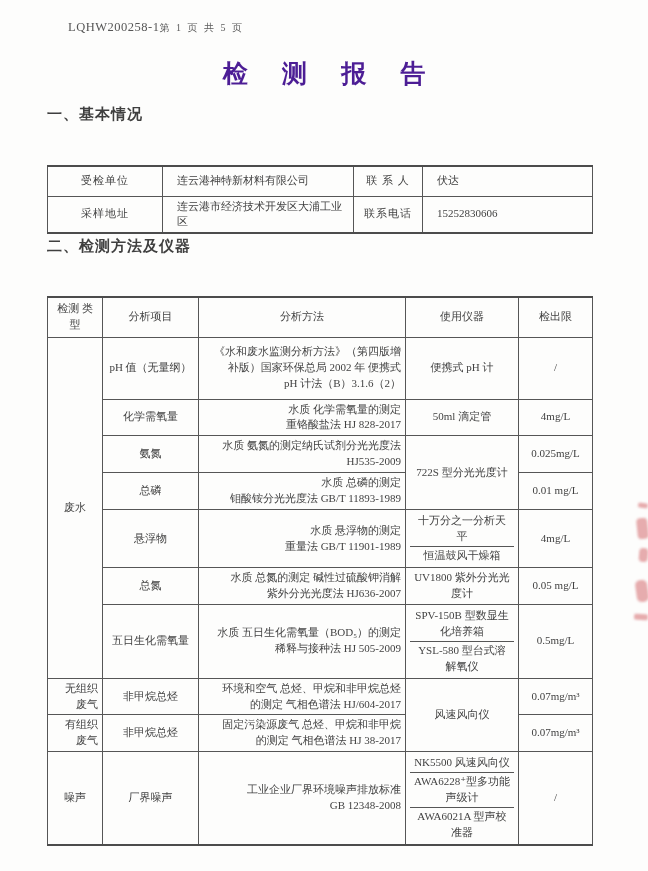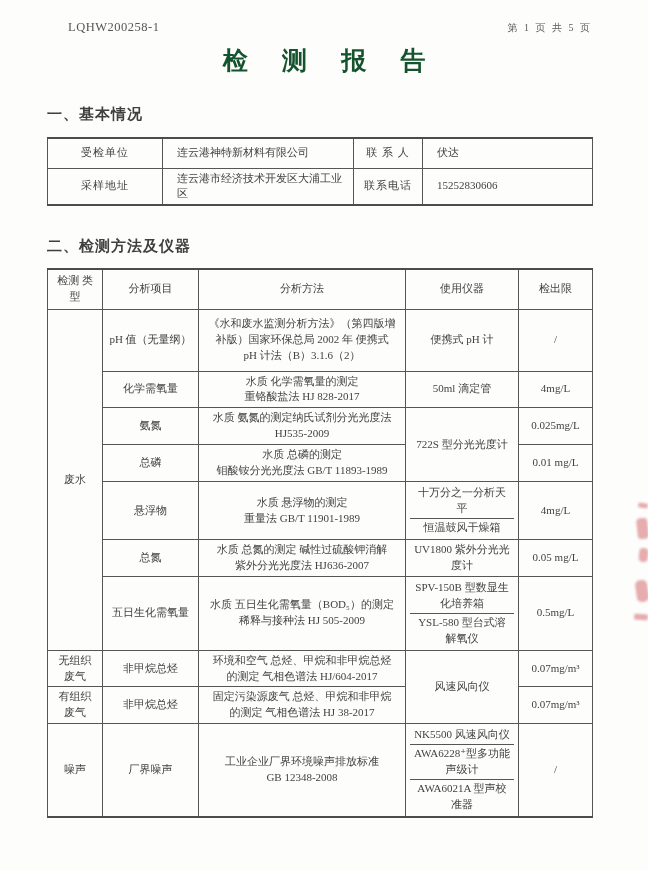--- a/index.html
+++ b/index.html
@@ -8,57 +8,57 @@
     position:relative;
     width:648px; height:871px;
     margin:0 auto;
     background:#fdfdfc;
     color:#474747;
     font-family:"Liberation Serif","DejaVu Serif",serif;
     overflow:hidden;
   }
   .doc-header {
     position:absolute; top:20px; left:68px; right:56px;
-    display:flex; justify-content:space-between; align-items:baseline;
+    display:flex; align-items:baseline;
   }
   .doc-number { font-size:12.5px; letter-spacing:0.5px; color:#565656; }
   .page-indicator { font-size:10px; letter-spacing:2px; color:#5d5d5d; }
   .report-title {
-    position:absolute; top:44px; left:0; right:0;
+    position:absolute; top:57px; left:0; right:0;
     text-align:center;
     font-size:25px; font-weight:600; letter-spacing:14px; text-indent:14px;
-    color:#14532d;
+    color:#4c1d95;
   }
   .sec-heading {
     position:absolute; left:47px;
     font-size:15px; font-weight:bold; color:#3f3f3f; letter-spacing:1px;
   }
   .sec-heading.first { top:105px; }
   .sec-heading.second { top:237px; }
 
   table.rpt {
     position:absolute; left:47px;
     width:545px;
     border-collapse:collapse; table-layout:fixed;
-    border:solid #4c4c4c; border-width:2px 1px;
+    border:solid #4c4c4c; border-width:2px 1px;margin-top:28px;
   }
   table.rpt td, table.rpt th {
     border:1px solid #565656;
     font-size:11px; font-weight:normal;
     color:#424242; line-height:1.45;
     text-align:center; vertical-align:middle;
     padding:2px 4px;
     overflow:hidden;
   }
   .basic-table { top:137px; }
   .basic-table td.lbl { letter-spacing:1px; }
   .basic-table td.val { text-align:left; padding-left:14px; }
 
   .methods-table { top:268px; }
-  .methods-table .line { text-align:center; }
+  .methods-table .line { text-align:right; }
   td.stack { padding:0; vertical-align:middle; }
   .stack-inner { display:flex; flex-direction:column; width:100%; height:100%; }
   .stack-inner > div {
     flex:1; display:flex; align-items:center; justify-content:center;
     padding:1px 4px;
   }
   .stack-inner > div + div { border-top:1px solid #565656; }
   .stack-inner > div.tall { flex:1.6; }
 
   .red-mark {

